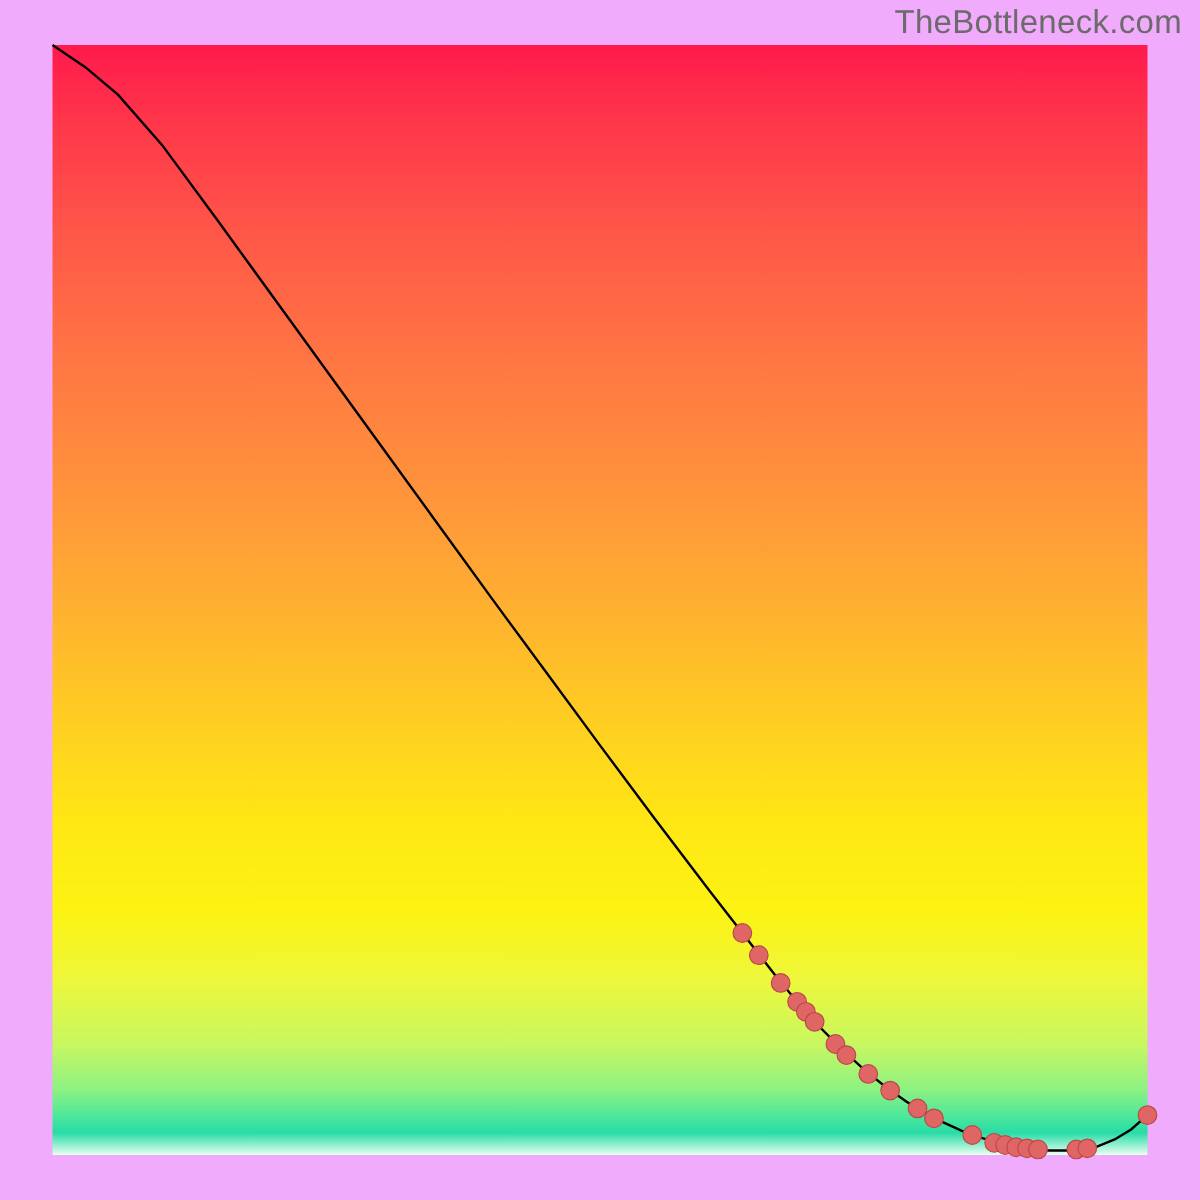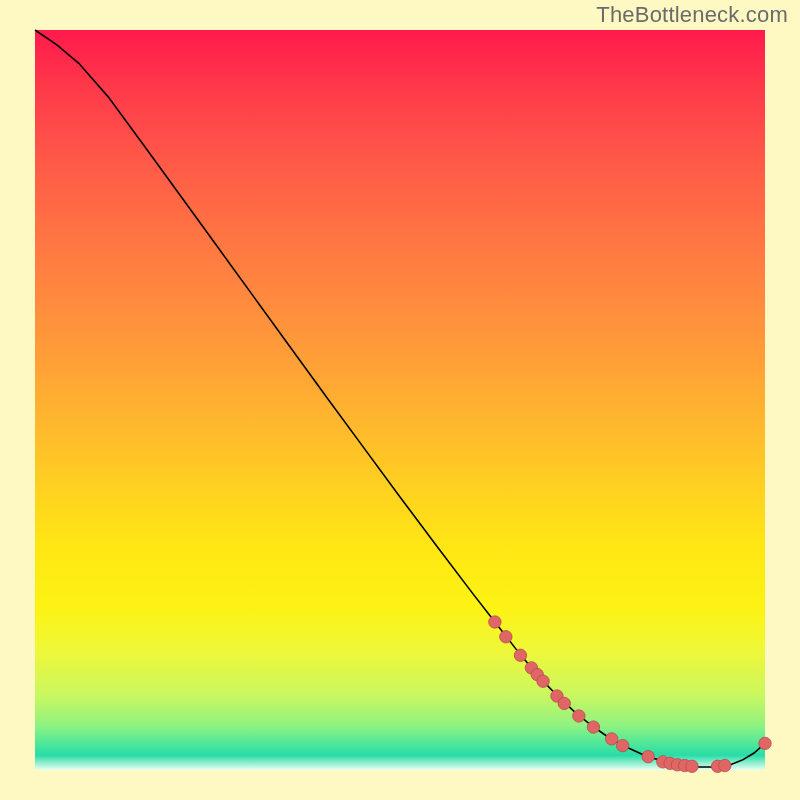--- a/index.html
+++ b/index.html
@@ -8,21 +8,21 @@
     width: 800px;
     height: 800px;
     background: #000;
     overflow: hidden;
     font-family: Arial, Helvetica, sans-serif;
   }
   .frame {
     position: relative;
     width: 800px;
     height: 800px;
-    background: #fef9c3;
+    background: #f0abfc;
   }
   .watermark {
     position: absolute;
     top: 2px;
     right: 12px;
     color: #6b6b6b;
     font-size: 22px;
     font-weight: 400;
     letter-spacing: 0.2px;
     z-index: 30;

